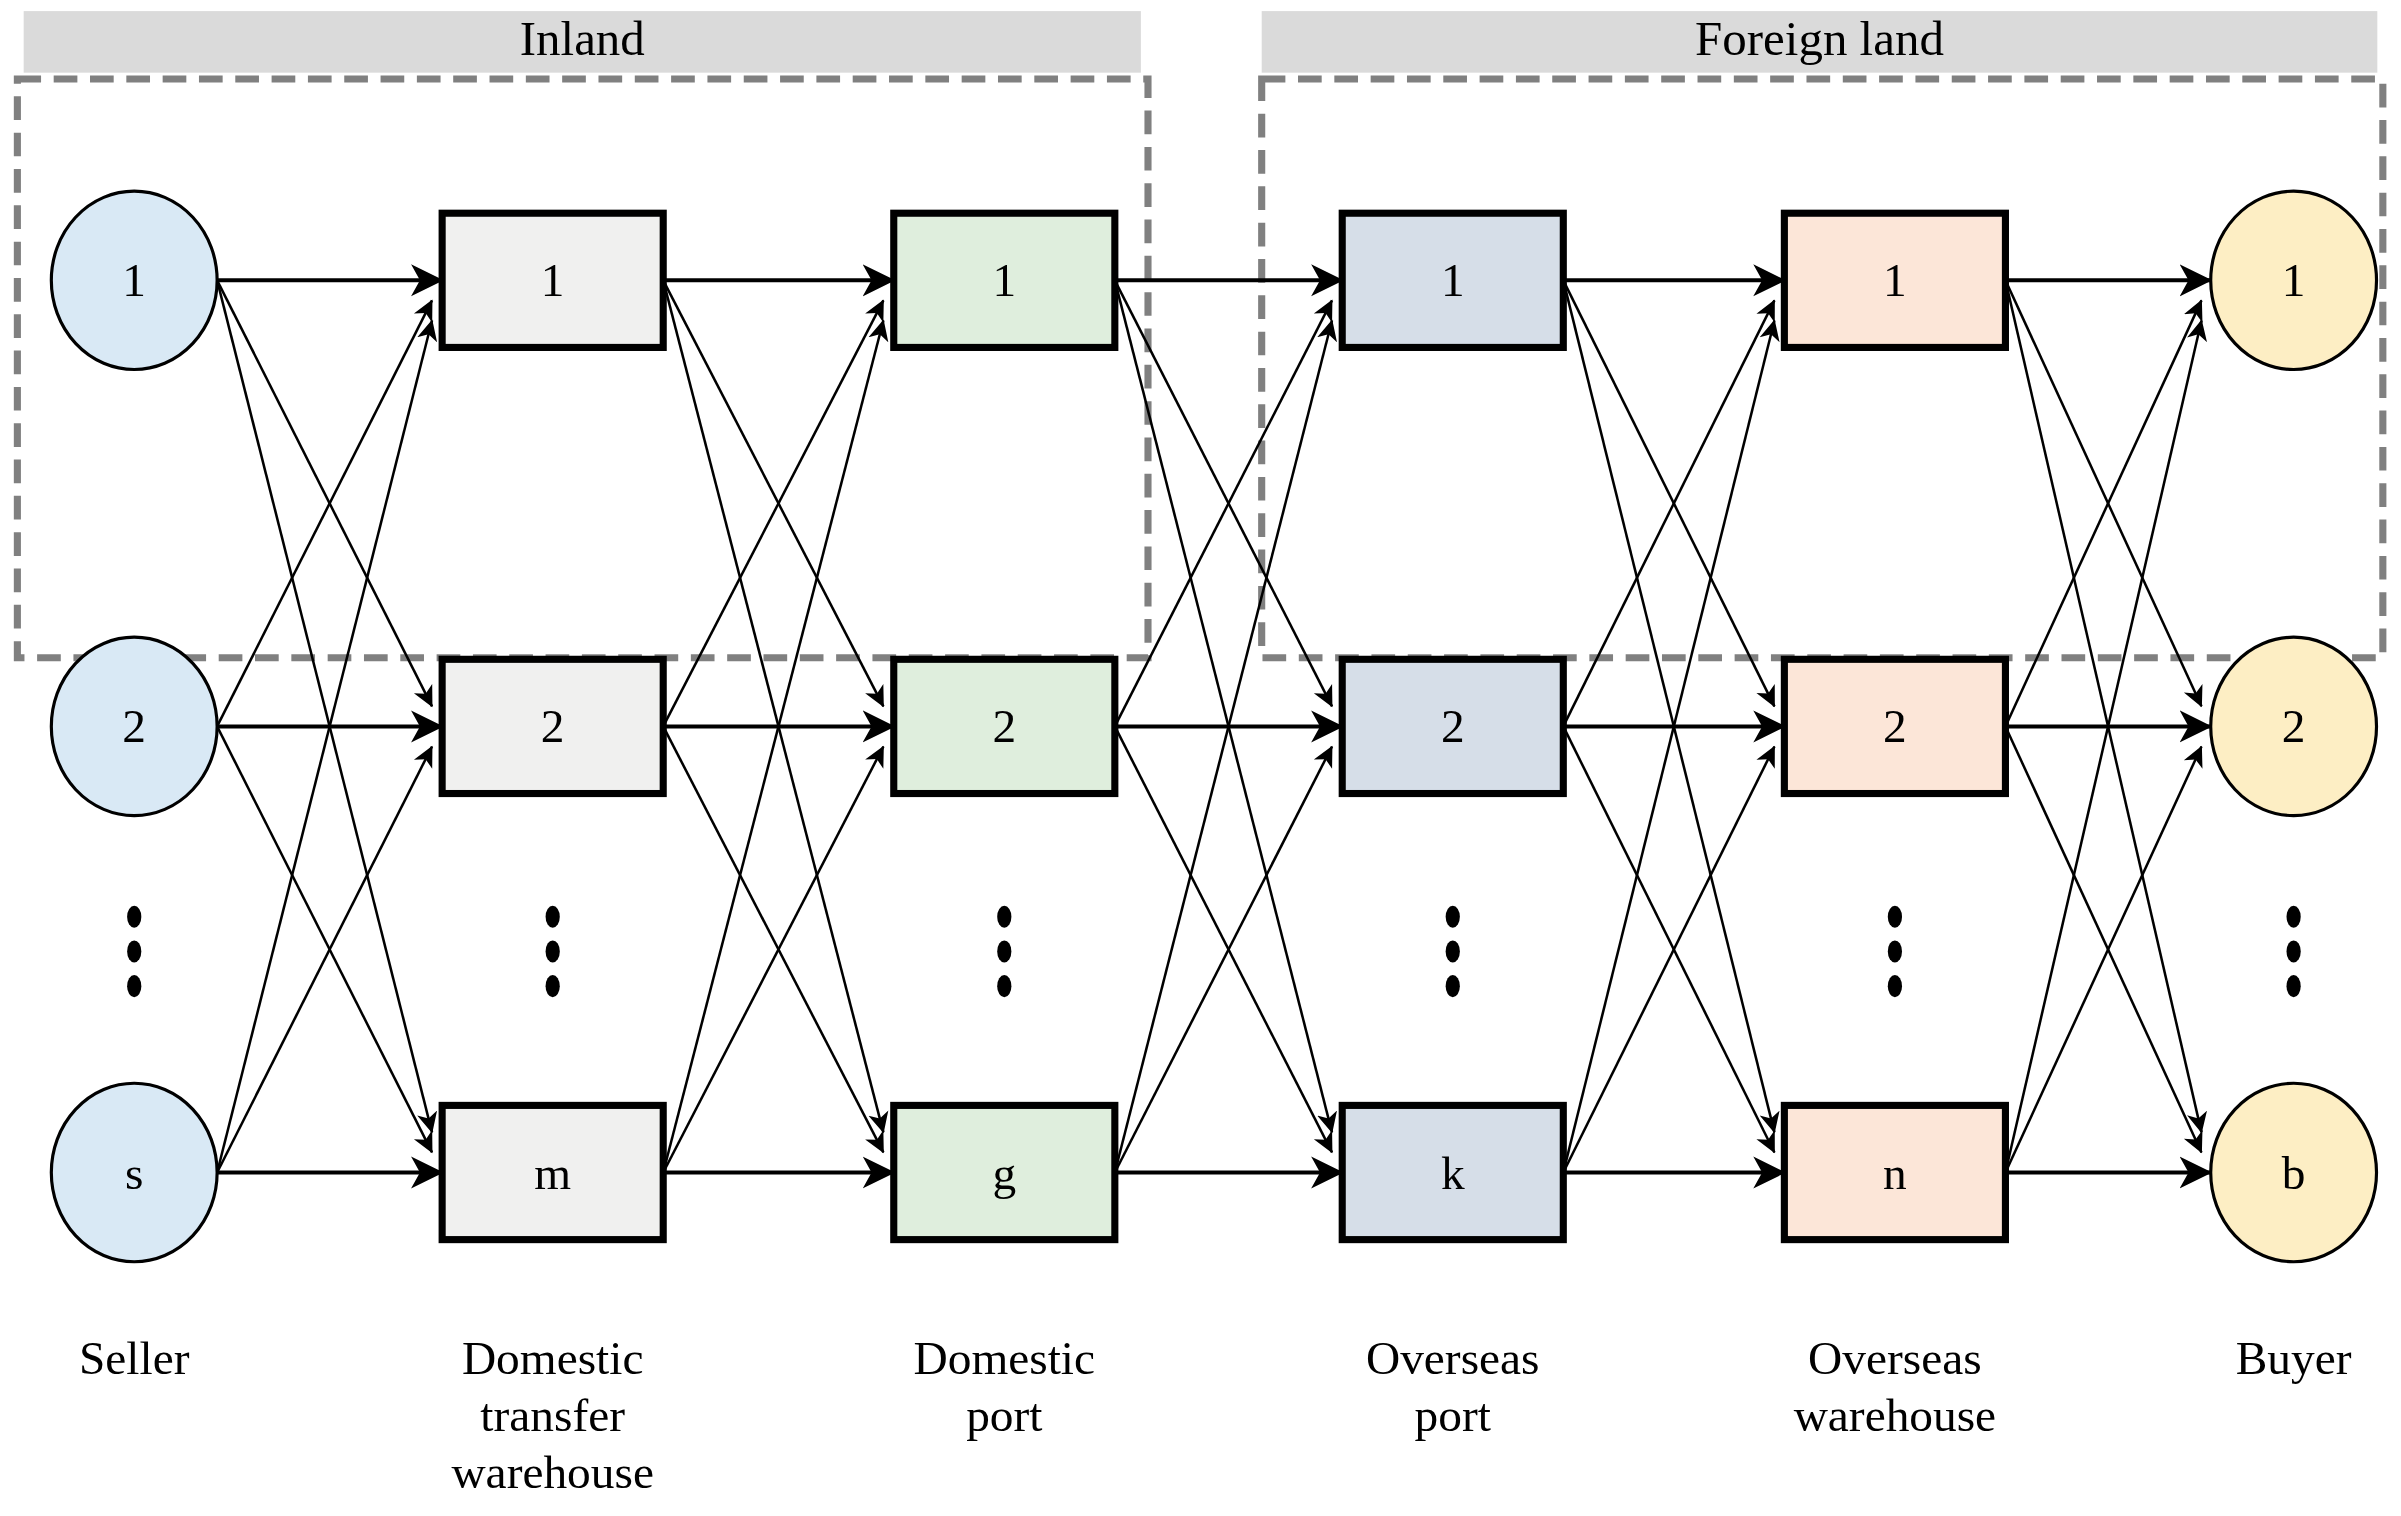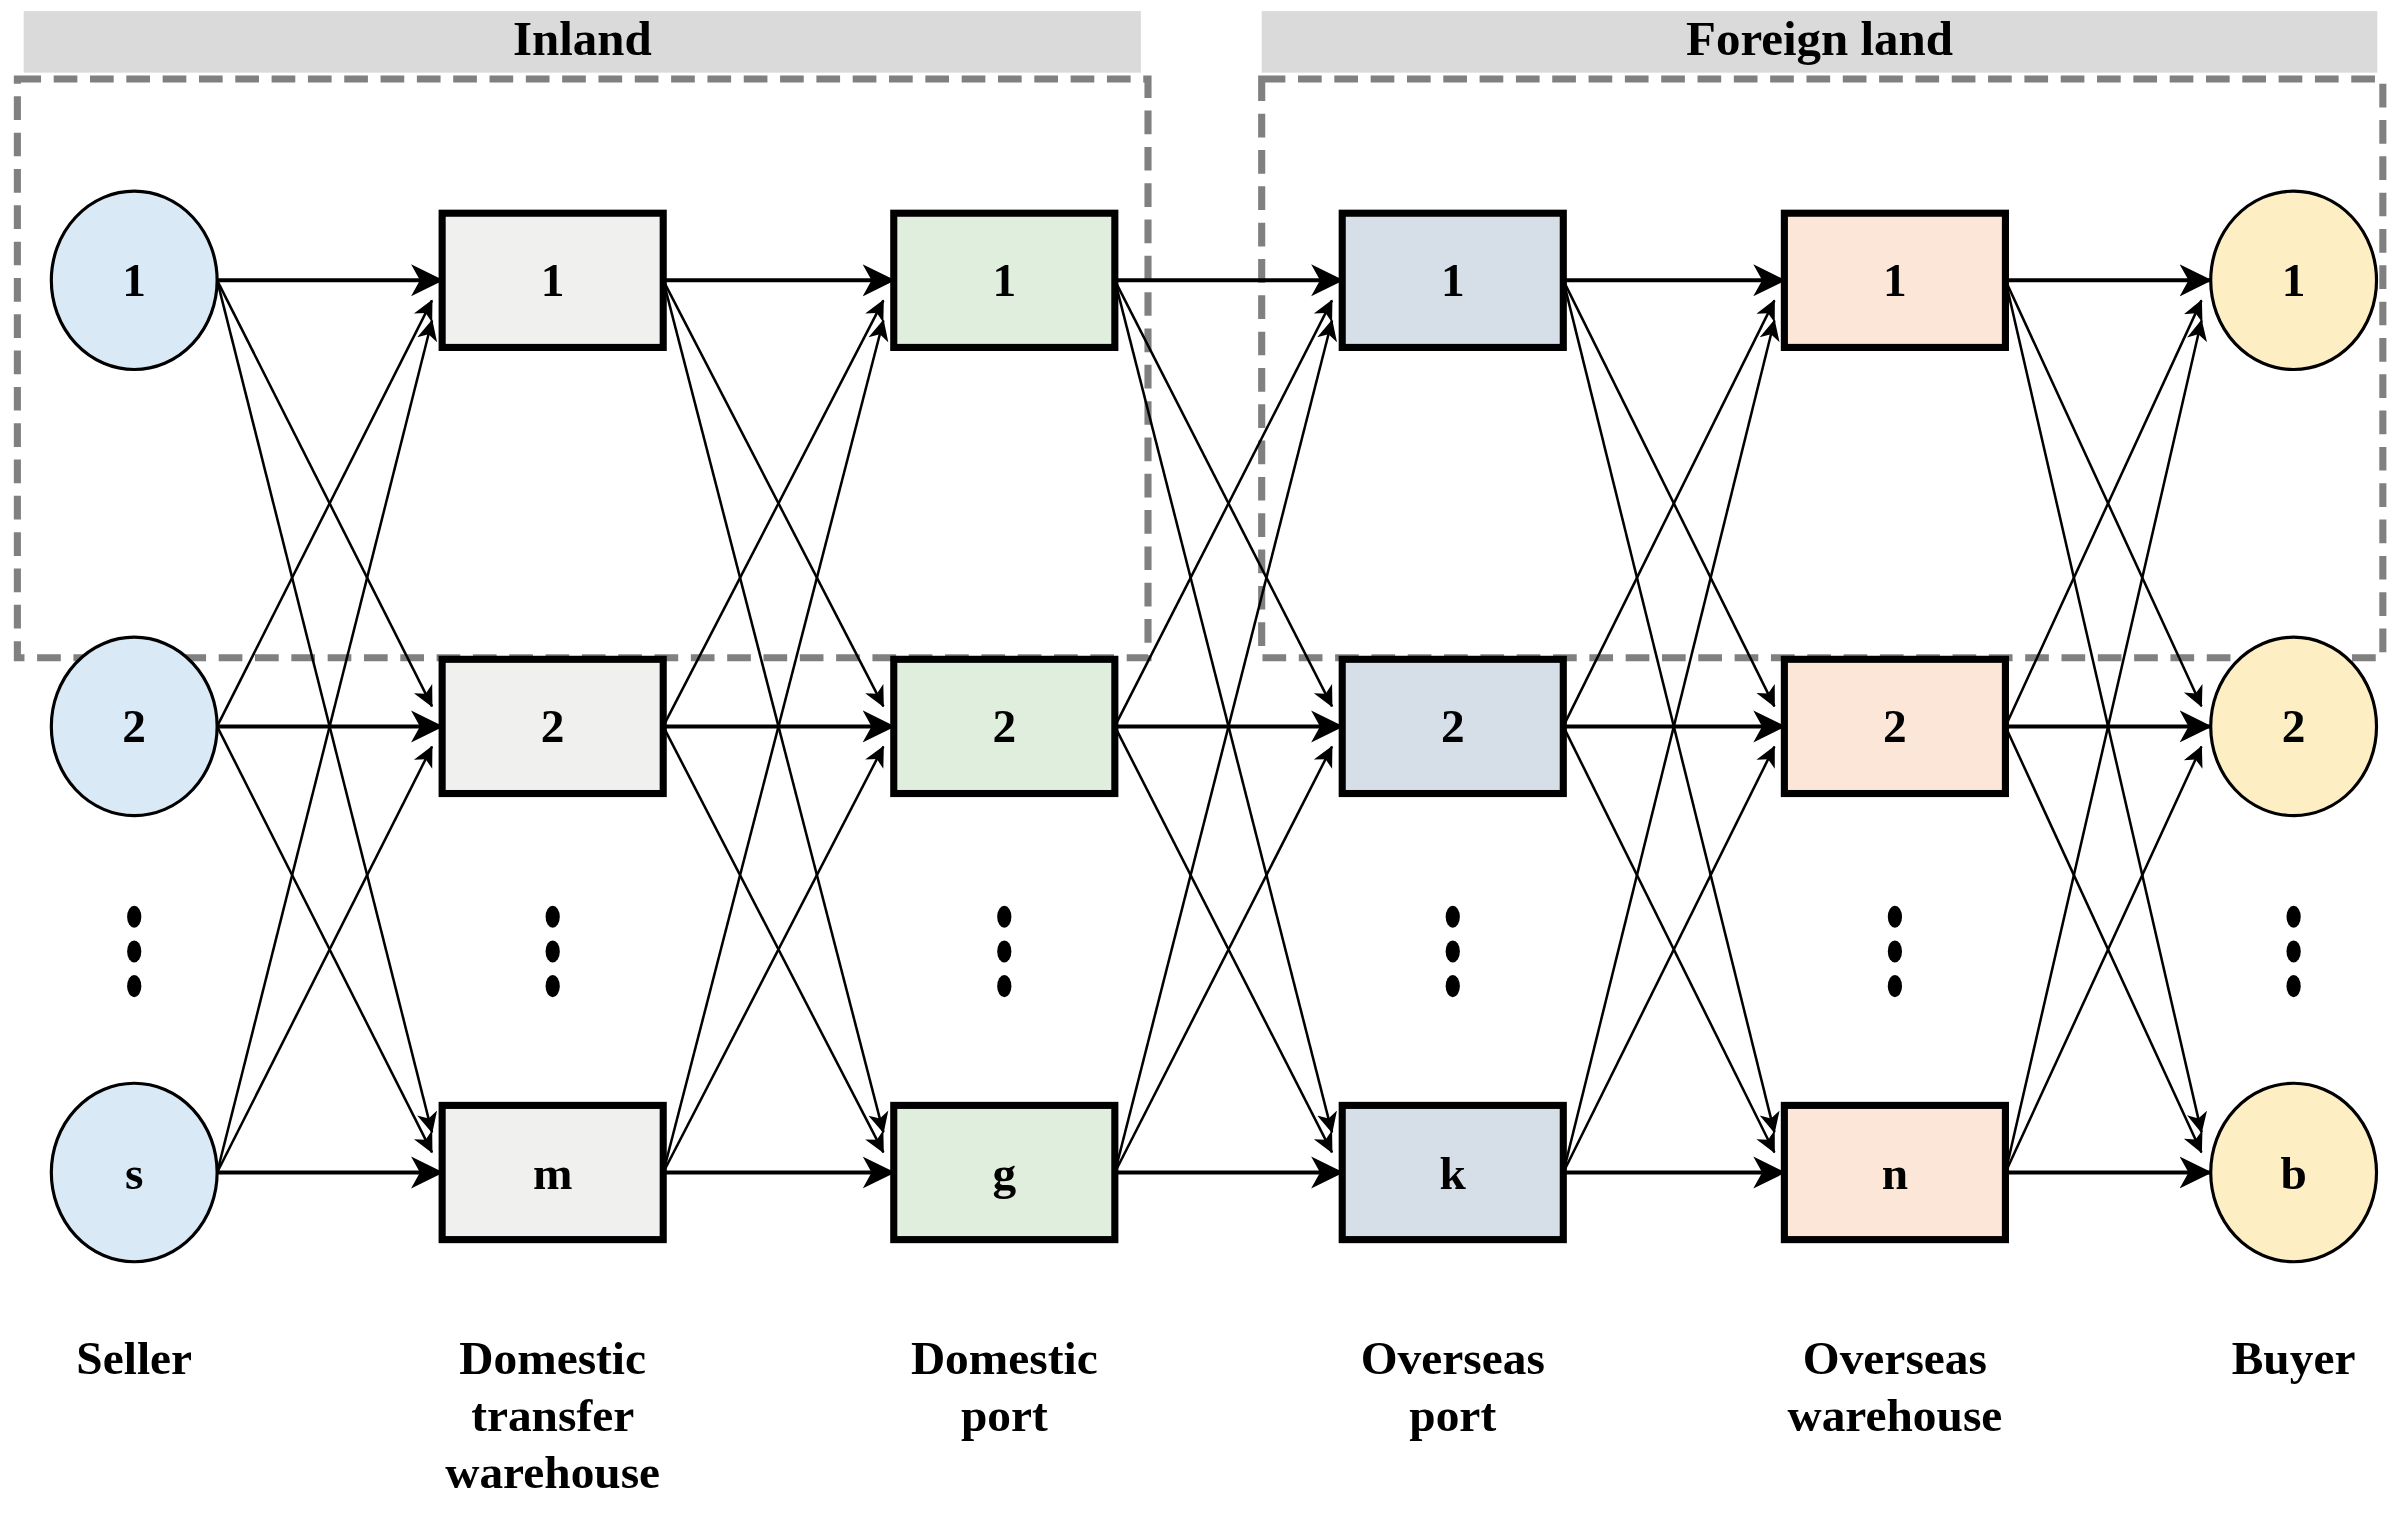--- a/index.html
+++ b/index.html
@@ -1,17 +1,17 @@
 <!DOCTYPE html>
 <html style="font-size:12.6px"><head>
 <meta charset="utf-8">
 <style>
   html,body{margin:0;padding:0;background:#ffffff;}
   body{width:2401px;height:1516px;font-family:"Liberation Serif",serif;overflow:hidden;}
-  #stage{position:relative;width:2112px;height:1516px;font-weight:bold;}
+  #stage{position:relative;width:2112px;height:1516px;}
   svg.diagram{position:absolute;left:0;top:0;width:2401px;height:1516px;}
   .hdr-txt{font-family:"Liberation Serif",serif;font-size:62px;fill:#000;text-anchor:middle;dominant-baseline:middle;}
   .node-txt{font-family:"Liberation Serif",serif;font-size:60px;fill:#000;text-anchor:middle;dominant-baseline:central;}
   .col-lbl{font-family:"Liberation Serif",serif;font-size:60px;fill:#000;text-anchor:middle;}
   .edge{stroke:#000;stroke-width:3.2;fill:none;}
   .edge-main{stroke:#000;stroke-width:5;fill:none;}
   .boxline{stroke:#000;stroke-width:9;}
   .circline{stroke:#000;stroke-width:4;}
   .dashrect{fill:none;stroke:#808080;stroke-width:9;stroke-dasharray:30 16;}
   .hdrbar{fill:#dadada;}

